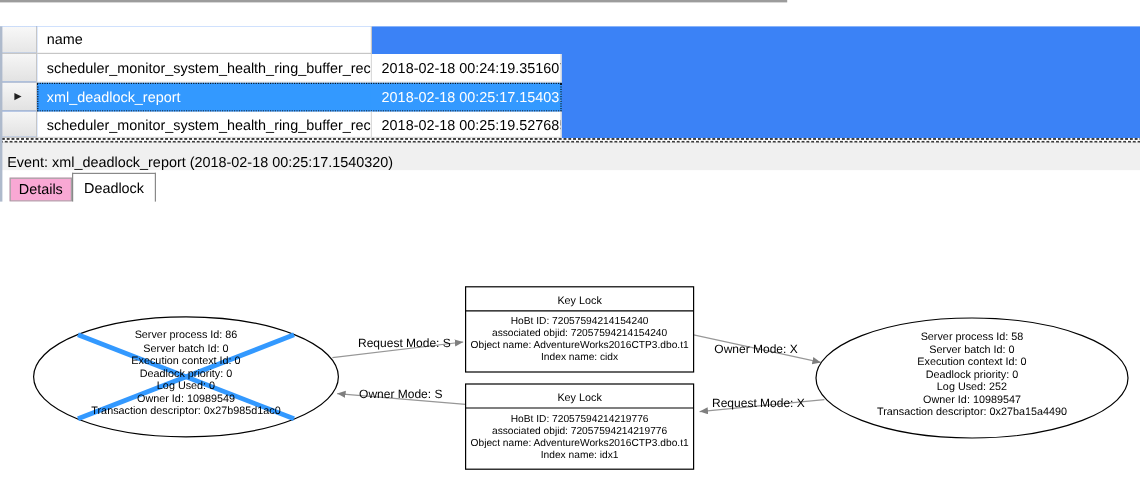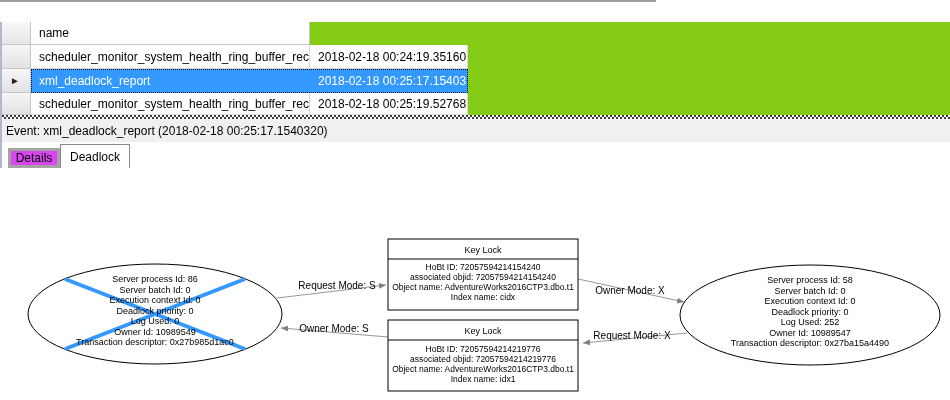--- a/index.html
+++ b/index.html
@@ -9,21 +9,21 @@
   }
   .abs{position:absolute;box-sizing:border-box;}
 
   
   .info-bar{left:0;top:0;width:950px;height:22px;background:#ffffe1;
     border:1px solid #b3ad9c;font-size:12px;display:flex;align-items:center;padding-left:8px;margin-top:44px;}
   .top-edge{left:0;top:0;width:656px;height:2px;background:#9c9c9c;}
   .left-edge{left:0;top:22px;width:2px;height:378px;background:#aebacc;}
 
   
-  .grid{left:0;top:22px;width:950px;height:93px;background:#84cc16;}
+  .grid{left:0;top:22px;width:950px;height:93px;background:#3b82f6;}
   .corner{left:0;top:0;width:31px;height:23px;background:linear-gradient(#f8f8f8,#e6e6e6);
     border-right:1px solid #c6c6c6;border-bottom:1px solid #c6c6c6;}
   .col-head{top:0;height:23px;background:#ffffff;border-right:1px solid #c6c6c6;
     border-bottom:1px solid #c6c6c6;font-size:12px;display:flex;align-items:center;padding-left:8px;}
   .col-head.c-name{left:31px;width:279px;}
   .col-head.c-ts{left:310px;width:158px;}
   .row{left:0;width:468px;height:24px;}
   .row.r1{top:23px;} .row.r2{top:47px;} .row.r3{top:71px;height:22px;}
   .row-head{left:0;top:0;width:31px;height:100%;background:linear-gradient(#f6f6f6,#e2e2e2);
     border-right:1px solid #c6c6c6;border-bottom:1px solid #c6c6c6;
@@ -35,26 +35,26 @@
   .row.selected .cell{background:#3399ff;color:#fff;border-color:#3399ff;}
   .row.selected::after{content:"";position:absolute;left:31px;top:0;width:437px;height:24px;
     outline:1px dotted rgba(0,0,0,0.85);outline-offset:-1px;pointer-events:none;}
 
   
   .splitter{left:0;top:115px;width:950px;height:4px;
     background:repeating-conic-gradient(#3c3c3c 0% 25%,#ffffff 0% 50%) 0 0/4px 4px;}
 
   
   .event-bar{left:0;top:119px;width:950px;height:23px;background:#f0f0f0;
-    font-size:12px;display:flex;align-items:center;padding-left:6px;}
+    font-size:12px;display:flex;align-items:flex-end;padding-left:6px;}
 
   
   .tab-strip{left:0;top:142px;width:950px;height:26px;background:#fff;}
   .tab{font-size:12px;display:flex;align-items:center;justify-content:center;}
-  .tab.inactive{left:8px;top:6px;width:52px;height:20px;background:#d946ef;border:3px solid #a3a3a3;}
+  .tab.inactive{left:8px;top:6px;width:52px;height:20px;background:#f9a8d4;border:1px solid #a3a3a3;}
   .tab.active{left:60px;top:2px;width:70px;height:25px;background:#fff;border:1px solid #898989;border-bottom:none;}
 
   
   .graph{left:0;top:168px;width:950px;height:232px;background:#fff;}
   svg text{font-family:"Liberation Sans",sans-serif;font-size:9px;fill:#000;}
   svg text.box-line{font-size:8.5px;}
   svg text.edge-label{font-size:10px;}
   .node-shape{fill:#ffffff;stroke:#000000;stroke-width:1;}
   .edge-line{stroke:#979797;stroke-width:1;}
   .cross-line{stroke:#3399ff;stroke-width:4;}

